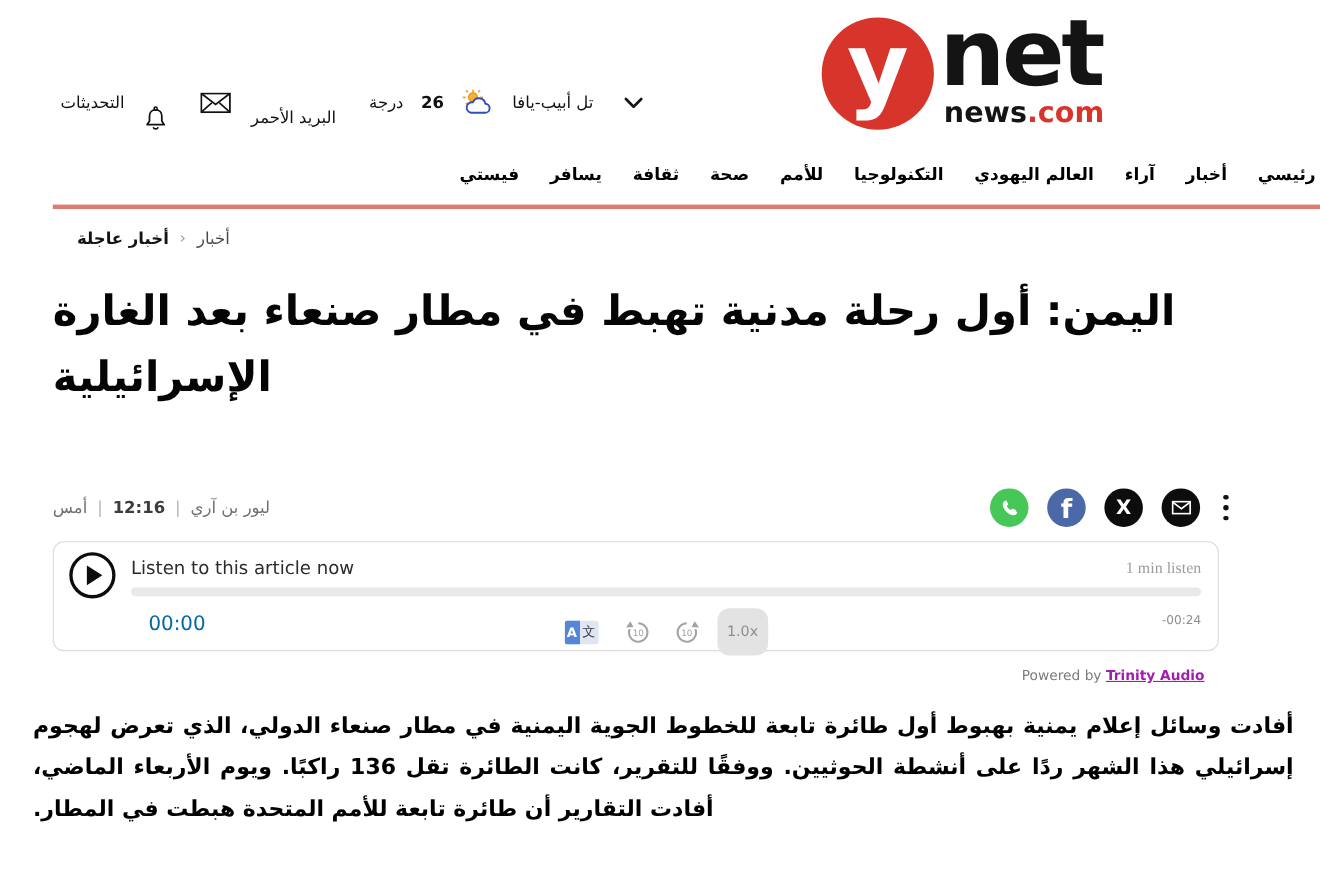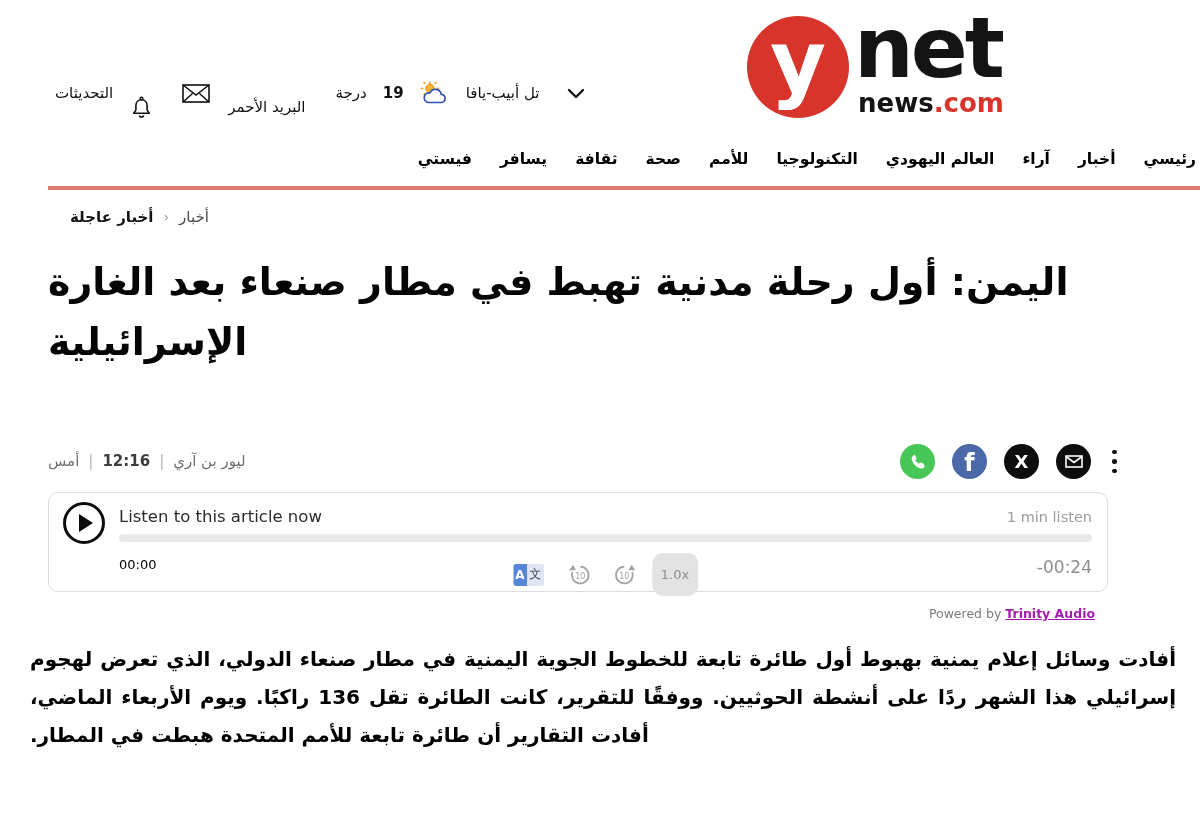--- a/index.html
+++ b/index.html
@@ -58,26 +58,26 @@
   .kebab div { width:4.5px; height:4.5px; border-radius:50%; background:#111; }
 
   
   .player { left:48px; top:492px; width:1060px; height:100px; background:#fff;
             border:1.5px solid #dcdcdc; border-radius:10px; }
   .play-btn { position:absolute; left:14px; top:9px; width:42px; height:42px; border-radius:50%;
               border:3px solid #0c0c0c; cursor:pointer; }
   .play-btn:after { content:""; position:absolute; left:13px; top:9px; border-style:solid;
                     border-width:9px 0 9px 14px; border-color:transparent transparent transparent #0c0c0c; }
   .listen-label { position:absolute; left:70px; top:14px; font-size:16.5px; color:#2b2b2b;text-align:right; }
-  .min-listen  { position:absolute; right:15px; top:16px; font-size:14.5px; color:#9c9c9c; }
+  .min-listen  { position:absolute; right:15px; top:16px; font-size:14.5px; color:#9c9c9c;font-family:Liberation Serif, serif; }
   .progress { position:absolute; left:70px; right:15px; top:41px; height:8px;
               background:#e9e9e9; border-radius:4px; cursor:pointer; }
   .player-bottom { position:absolute; left:70px; right:15px; top:58px; height:28px; }
-  .cur-time { position:absolute; left:0; top:6px; font-size:13px; color:#000000; }
-  .rem-time { position:absolute; right:0; top:6px; font-size:17px; color:#8f8f8f; }
+  .cur-time { position:absolute; left:16px; top:6px; font-size:18px; color:#0369a1; }
+  .rem-time { position:absolute; right:0; top:6px; font-size:11px; color:#8f8f8f; }
   .controls { position:absolute; left:50%; top:2px; transform:translateX(-50%);
               display:flex; align-items:center; }
   .a-wen { display:flex; height:22px; border-radius:3px; overflow:hidden; cursor:pointer; }
   .a-wen .a { width:14px; background:#5585d6; color:#fff; font-size:12px; font-weight:bold;
               display:flex; align-items:center; justify-content:center; }
   .a-wen .wen { width:17px; background:#dfe6f2; color:#3a3f4a; font-size:12px;
                 display:flex; align-items:center; justify-content:center; }
   .skip { margin-left:24px; cursor:pointer; display:flex; }
   .skip + .skip { margin-left:20px; }
   .speed-pill { margin-left:16px; background:#e3e3e3; color:#8e8e8e; font-size:13px;
@@ -106,21 +106,21 @@
     </svg>
   </span>
   <span class="gap6">
     <svg width="28" height="19" viewBox="0 0 28 19">
       <rect x="1" y="1" width="26" height="17" fill="none" stroke="#111" stroke-width="1.6"></rect>
       <path d="M1 1 L14 11 L27 1 M1 18 L10.5 9.5 M27 18 L17.5 9.5" fill="none" stroke="#111" stroke-width="1.5"></path>
     </svg>
   </span>
   <span class="lbl gap18">البريد الأحمر</span>
   <span class="lbl gap4">درجة</span>
-  <span class="lbl bold gap4">19</span>
+  <span class="lbl bold gap4">26</span>
   <span class="gap6">
     <svg width="28" height="24" viewBox="0 0 28 24">
       <g stroke="#f6a21d" stroke-width="1.6">
         <line x1="10" y1="0.5" x2="10" y2="3"></line>
           <line x1="3.3" y1="7.5" x2="0.8" y2="7.5"></line>
         <line x1="5.3" y1="2.8" x2="3.6" y2="1.1"></line>
           <line x1="14.7" y1="2.8" x2="16.4" y2="1.1"></line>
         <line x1="16.7" y1="7.5" x2="19.2" y2="7.5"></line>
           <line x1="5.3" y1="12.2" x2="3.6" y2="13.9"></line>
       </g>

